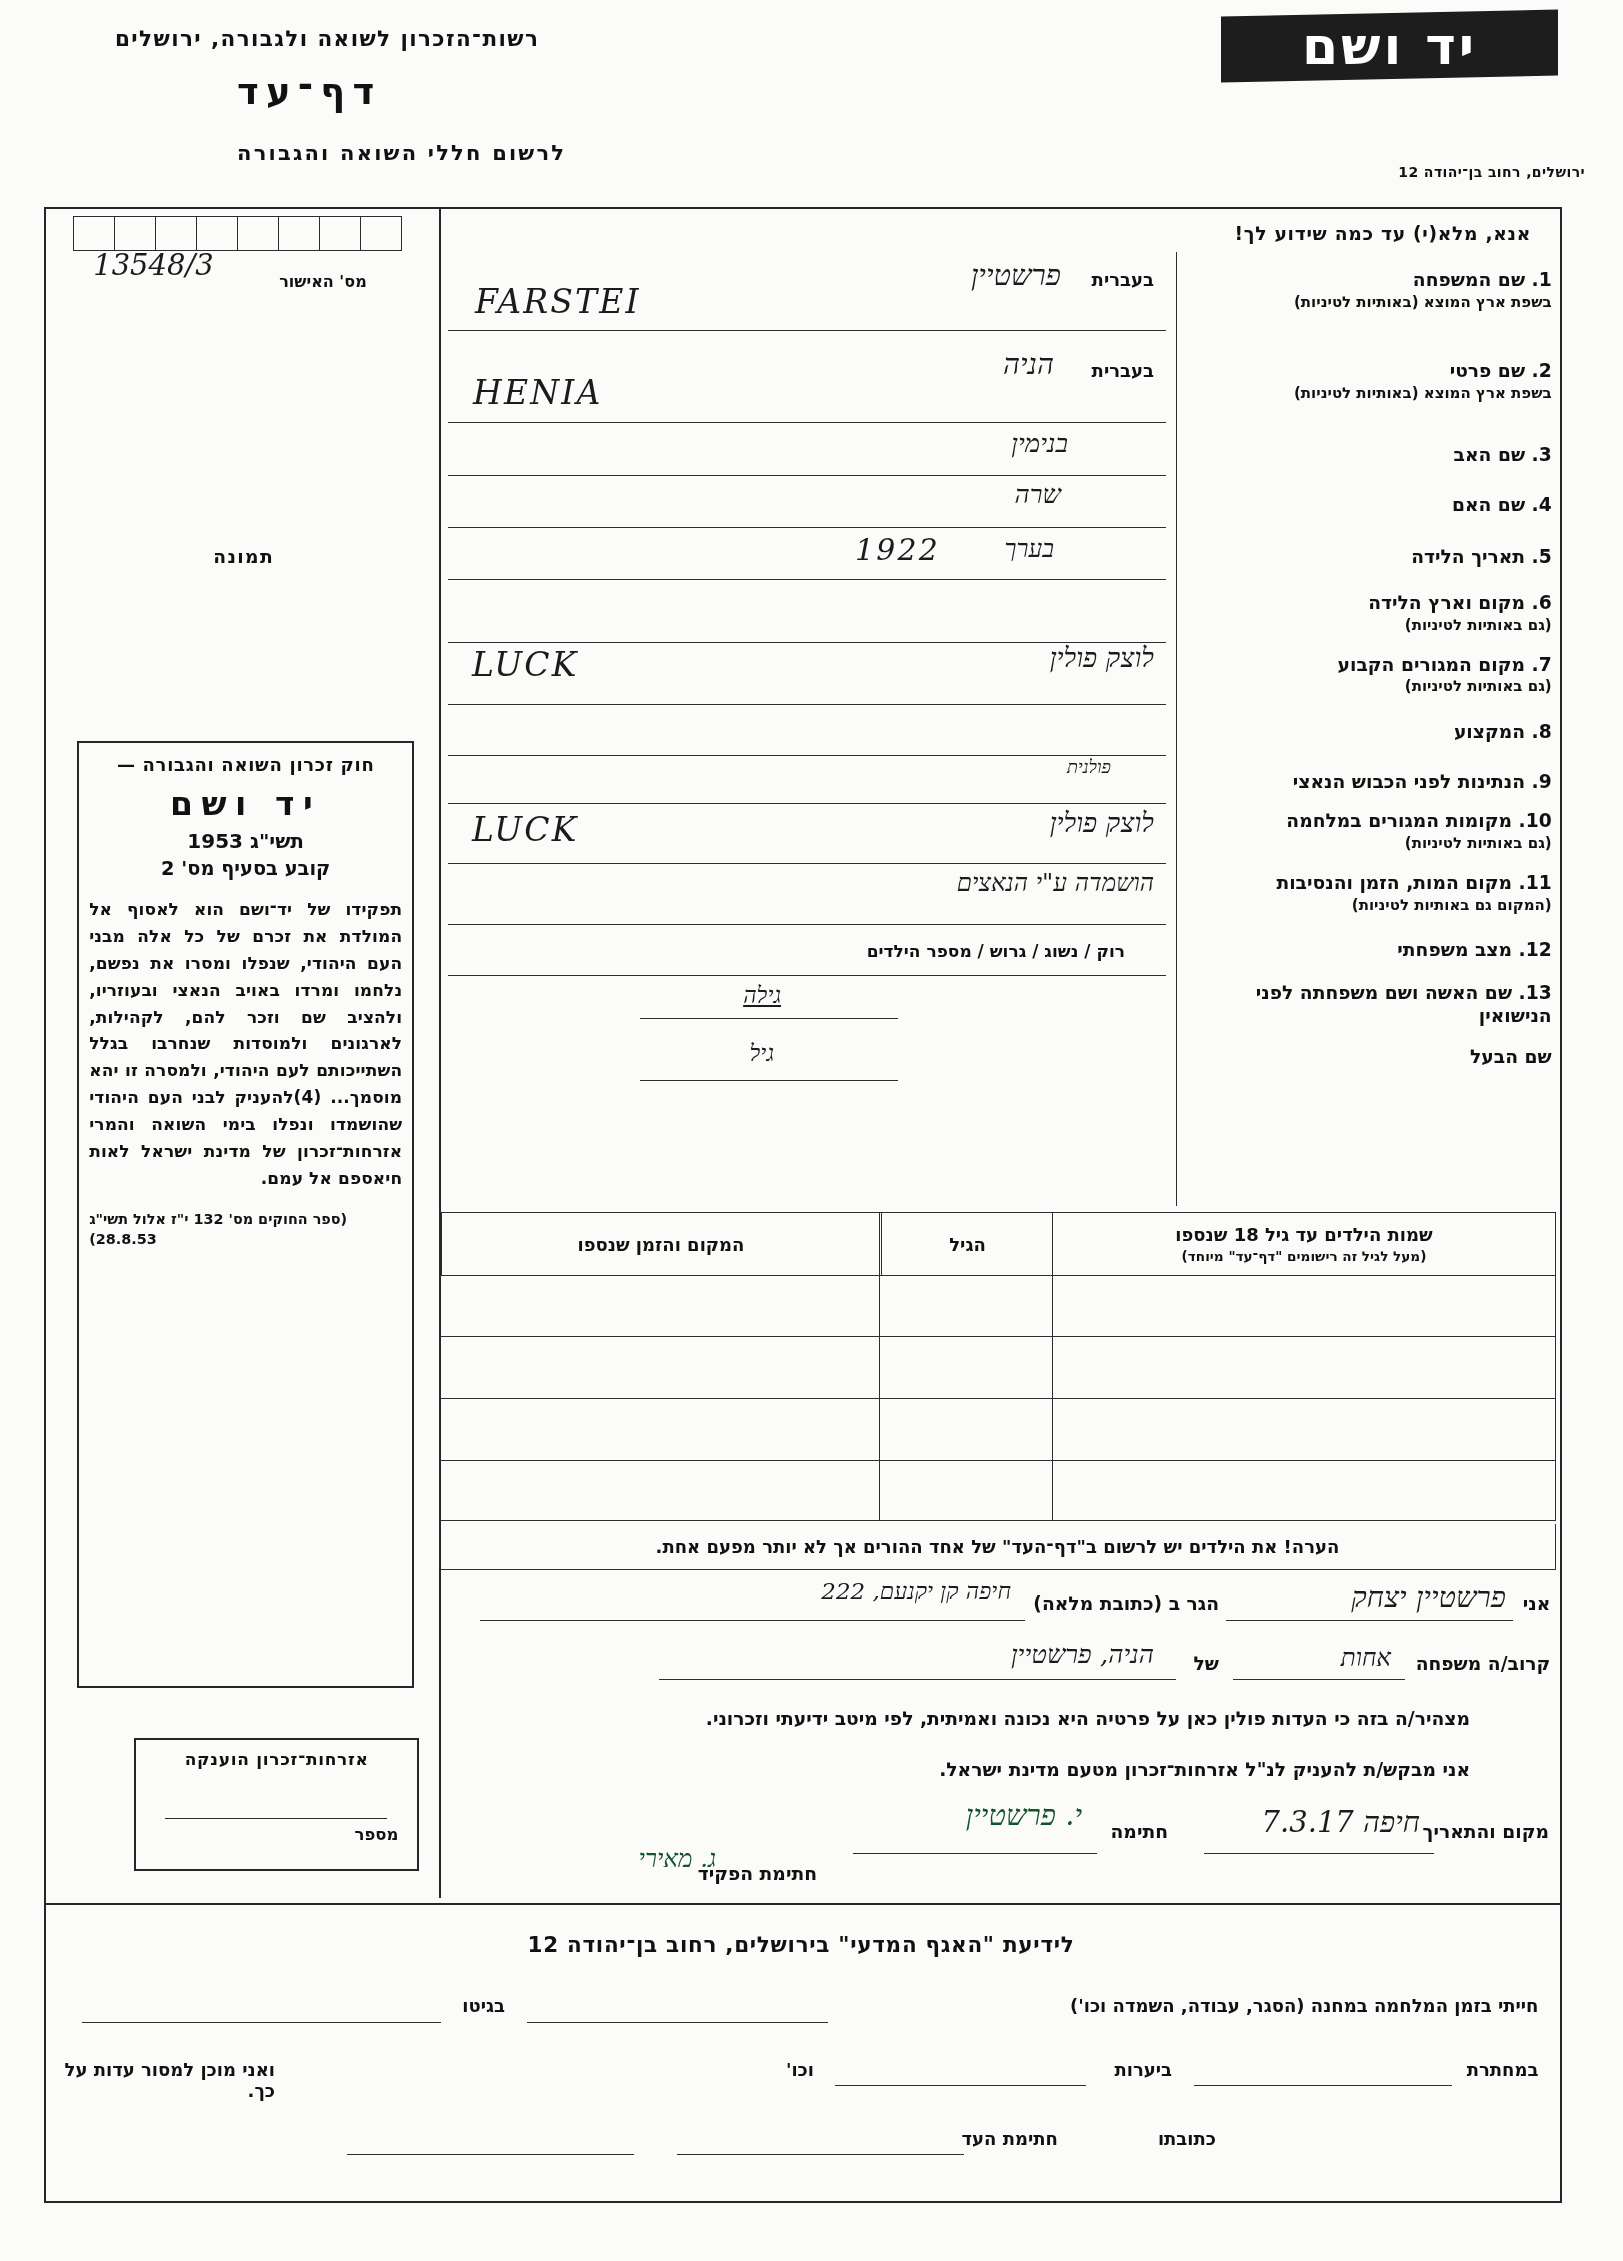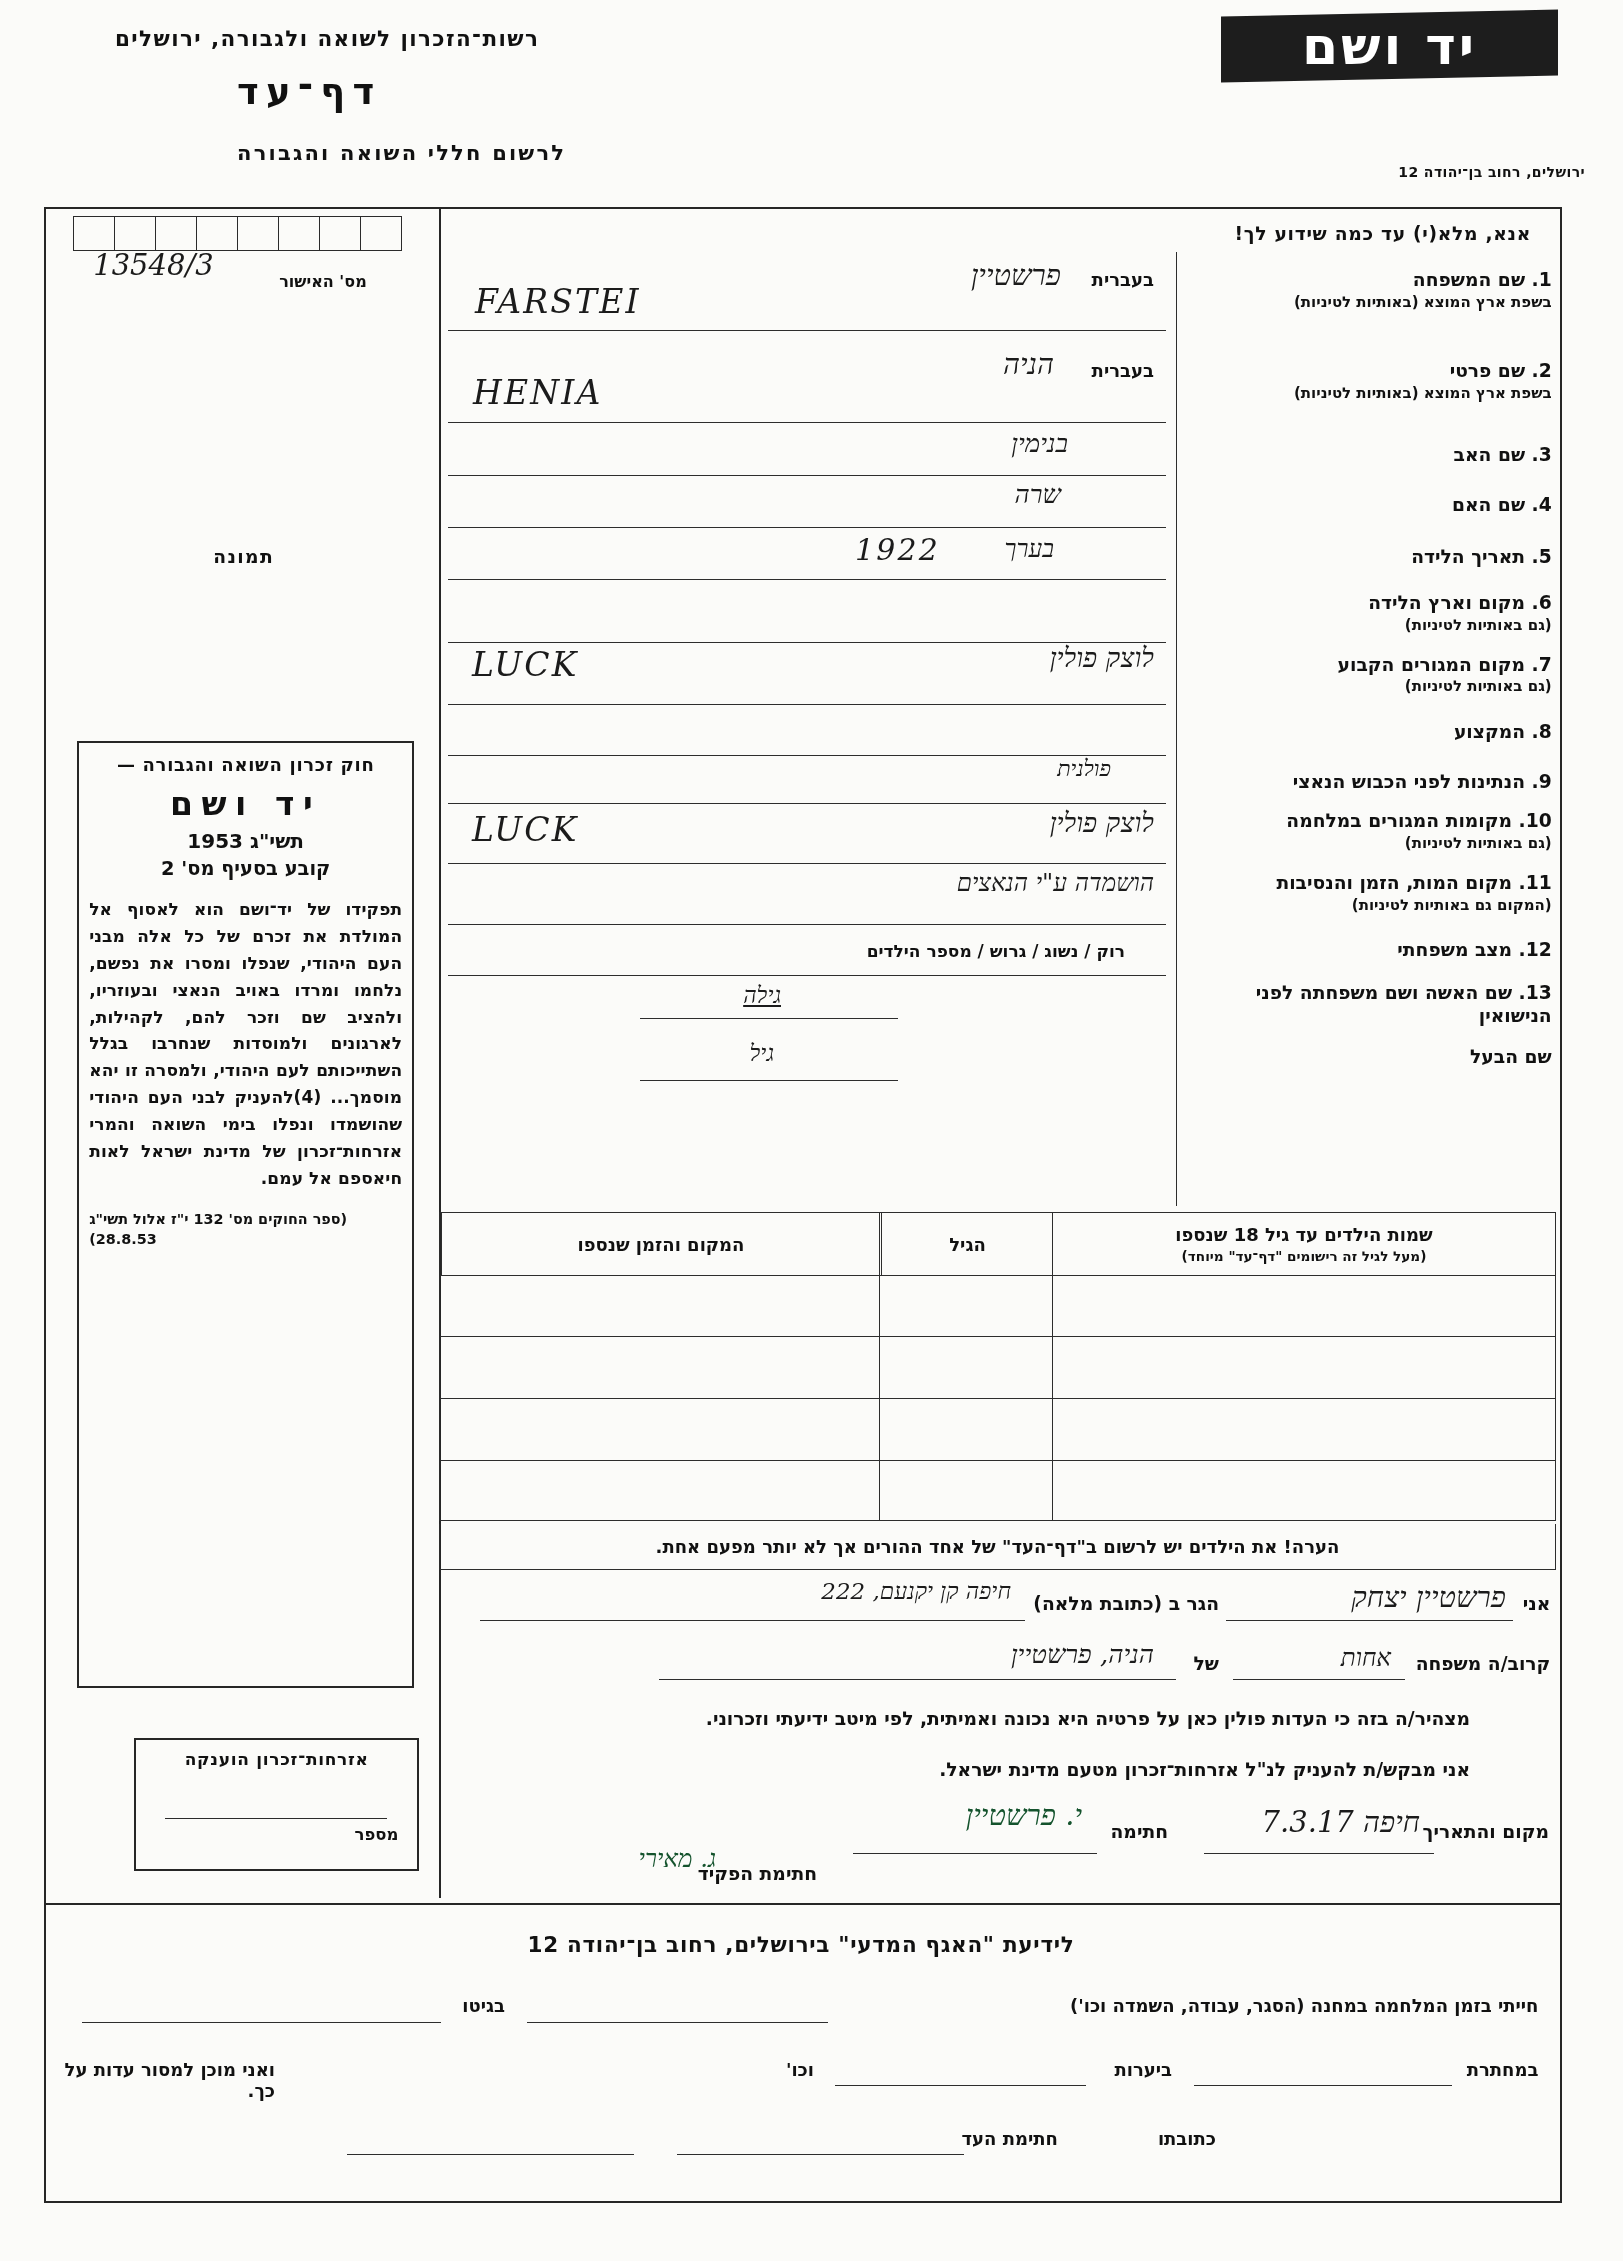--- a/index.html
+++ b/index.html
@@ -533,21 +533,21 @@
           <span>המקצוע</span>
         </div>
         <div class="f-rule" style="width:718px; top:47px;"></div>
       </div>
 
       <div class="field-row" style="top:507px;">
         <div class="f-label rtl" style="top:11.5px;">
           <span>9.</span>
           <span>הנתינות לפני הכבוש הנאצי</span>
         </div>
-        <div class="f-val hand rtl" style="right:445px; top:-2.9px; font-size:22px;">פולנית</div>
+        <div class="f-val hand rtl" style="right:445px; top:-2.9px; font-size:18px;">פולנית</div>
         <div class="f-rule" style="width:718px; top:44px;"></div>
       </div>
 
       <div class="field-row" style="top:554px;">
         <div class="f-label rtl" style="top:4.3px;">
           <span>10.</span>
           <span>מקומות המגורים במלחמה</span>
           <span class="sub">(גם באותיות לטיניות)</span>
         </div>
         <div class="f-val hand rtl" style="right:402px; top:1.4px; font-size:27px;">לוצק פולין</div>

